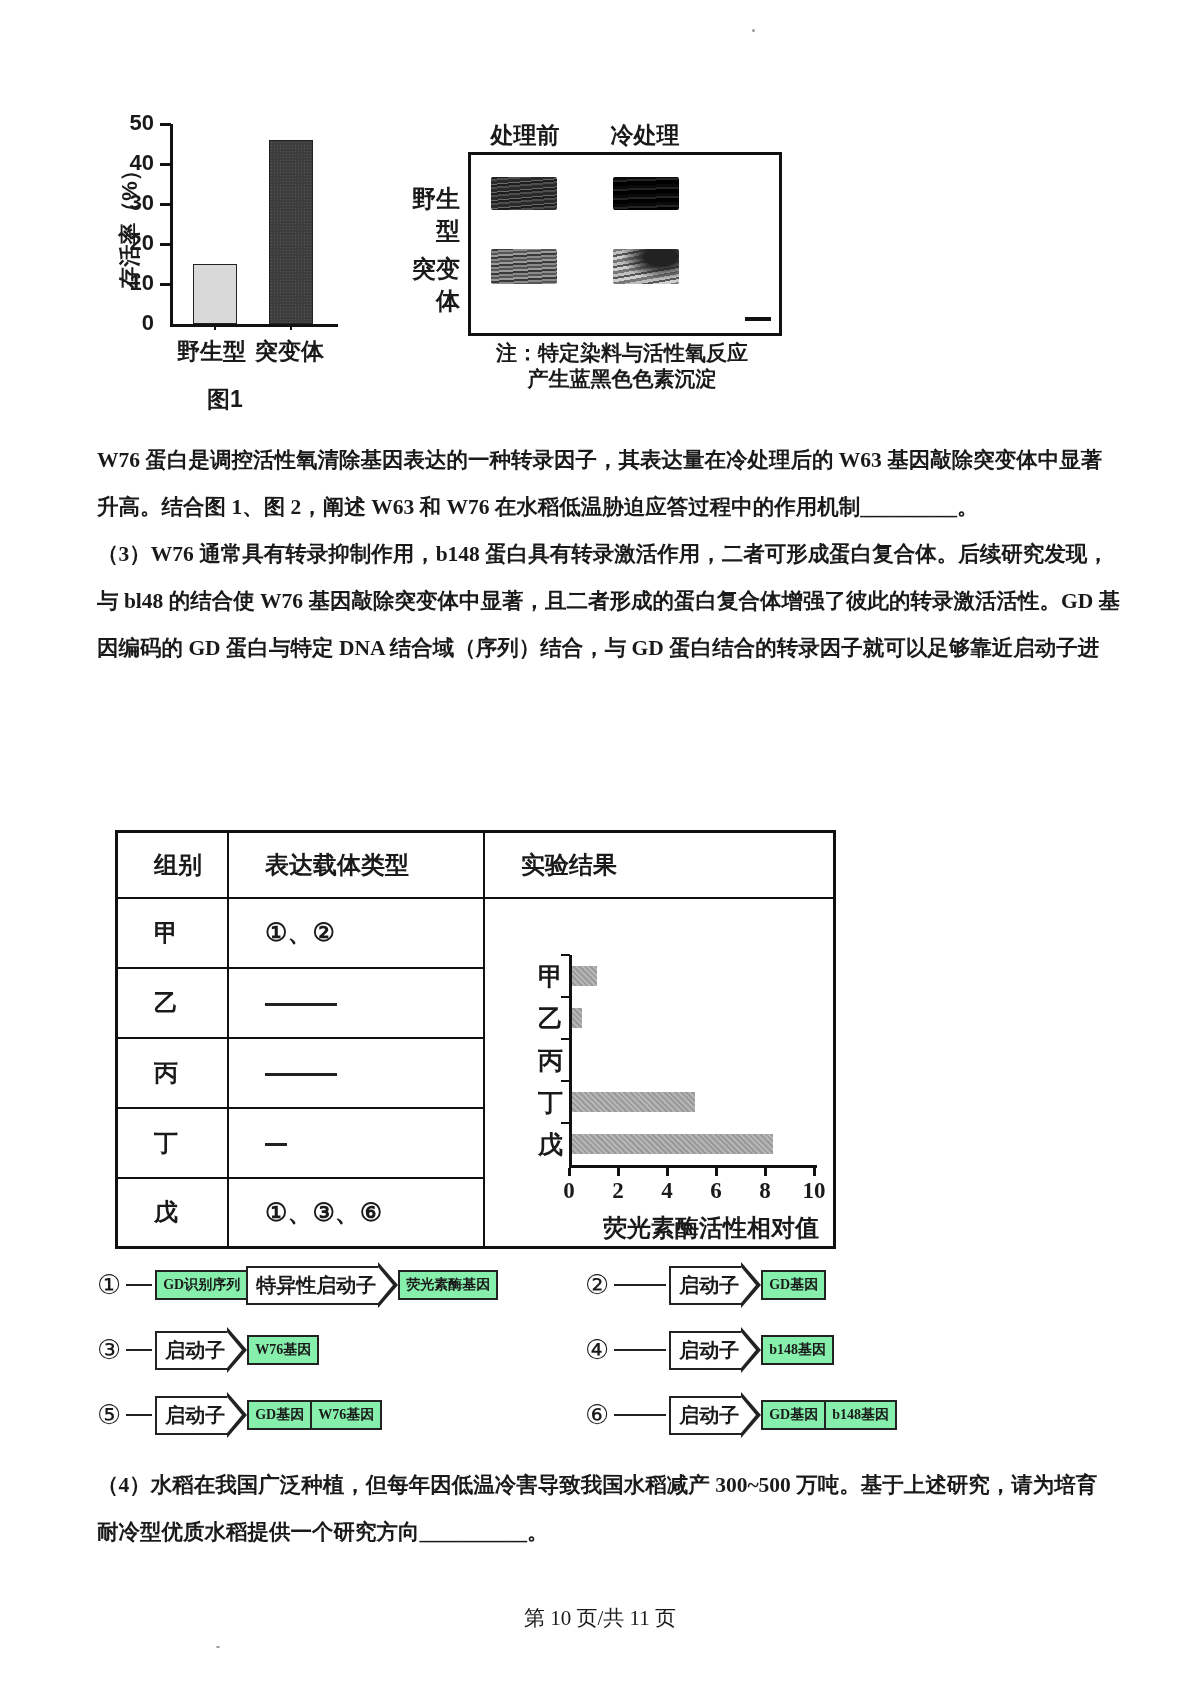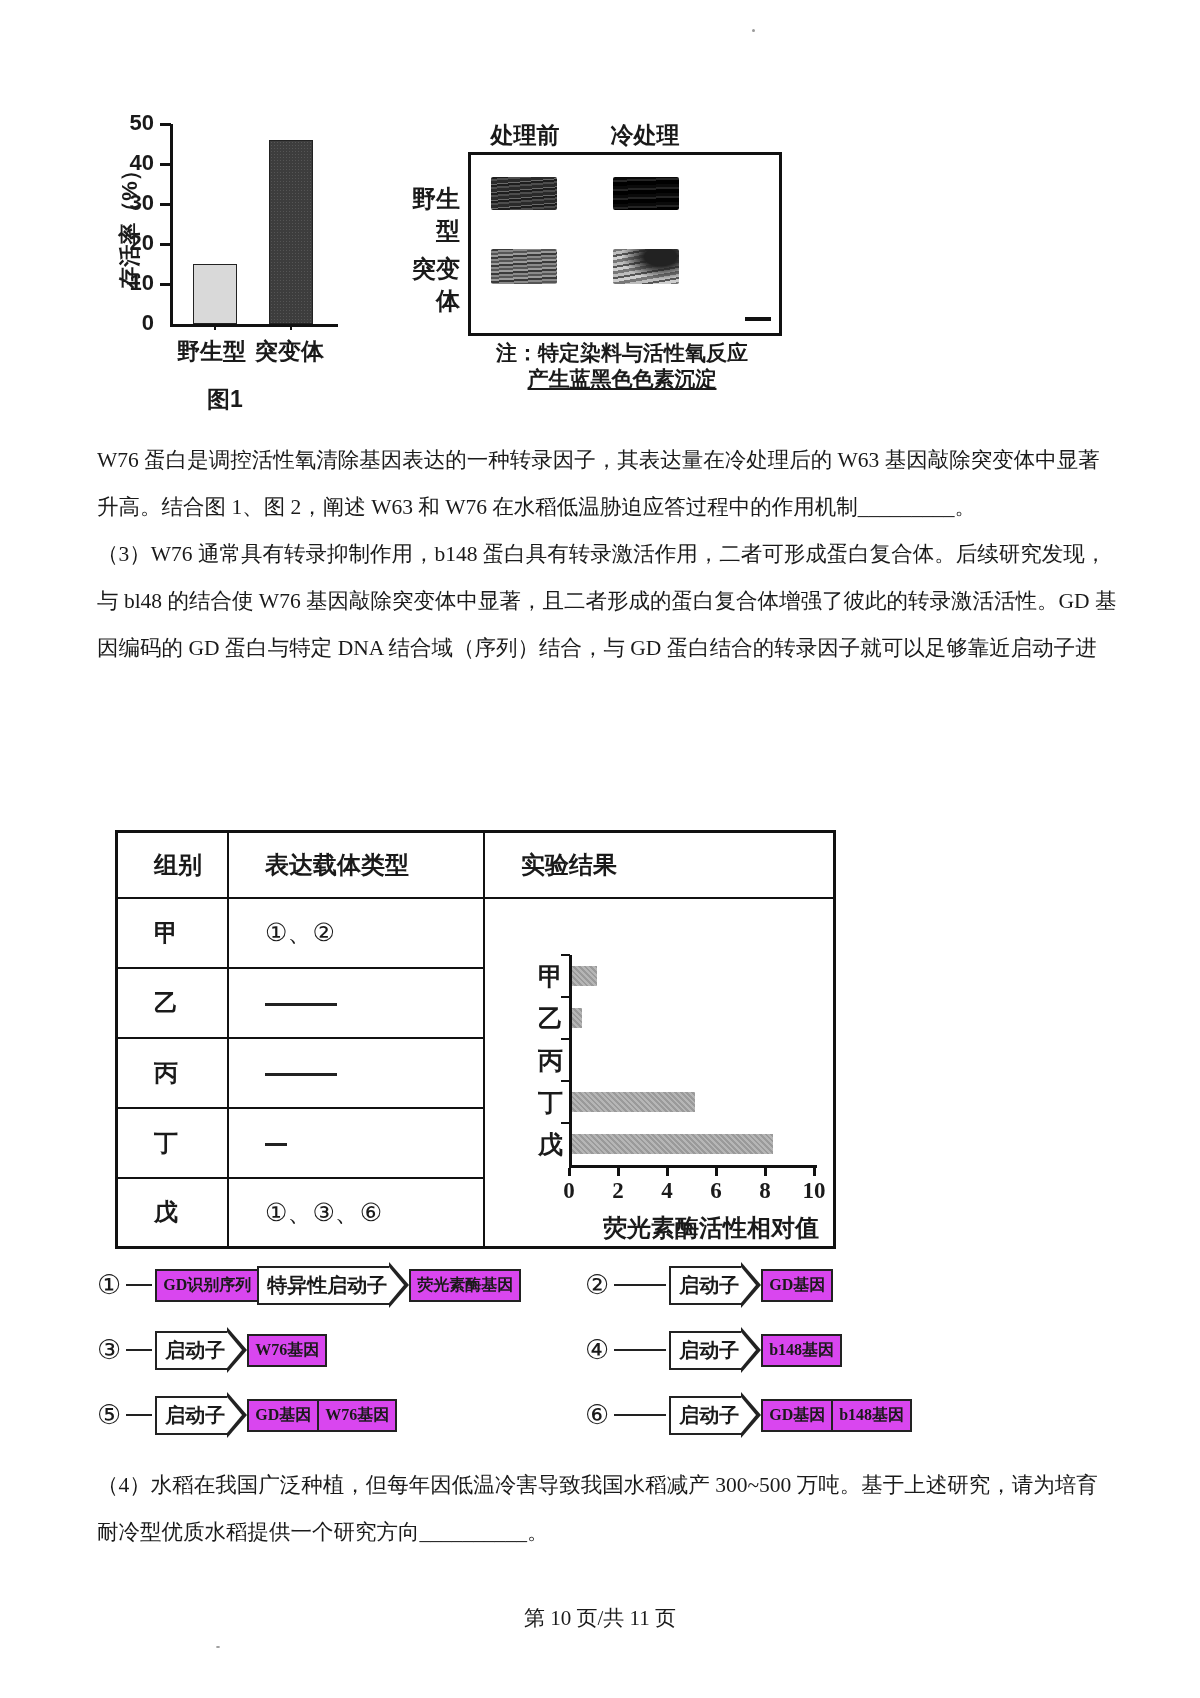--- a/index.html
+++ b/index.html
@@ -35,37 +35,37 @@
     background:repeating-linear-gradient(176deg,#3a3a3a 0 2px,#8a8a8a 2px 4px,#555 4px 6px,#9a9a9a 6px 8px);}
   .gel-mut-cold{left:142px;top:94px;width:66px;height:35px;
     background:radial-gradient(ellipse at 72% 22%,#222 0 24%,transparent 58%),
                repeating-linear-gradient(170deg,#777 0 3px,#bdbdbd 3px 6px,#565656 6px 8px,#cfcfcf 8px 11px);}
   .f2-scalebar{position:absolute;right:8px;bottom:12px;width:26px;height:4px;background:#111;}
   .f2-rl{position:absolute;left:0;width:70px;text-align:right;font-size:24px;}
   .f2-note{position:absolute;left:80px;width:304px;text-align:center;font-size:21px;line-height:26px;}
   .f2-caption{position:absolute;top:272px;left:20px;width:300px;text-align:center;font-size:23px;}
 
   
-  .para{position:absolute;left:97px;width:1008px;font-size:21.5px;}
+  .para{position:absolute;left:97px;width:1008px;font-size:21.5px;font-weight:bold;}
   .para .pline{height:47px;line-height:47px;white-space:nowrap;}
   #para1{top:437px;}
   #para2{top:1462px;}
 
   
   #tablewrap{position:absolute;left:115px;top:830px;}
   table.exp{border-collapse:collapse;border:3px solid #111;}
   table.exp th,table.exp td{border:2.5px solid #111;padding:0 0 0 36px;text-align:left;vertical-align:middle;}
   th.col-group,td.cell-group{width:73px;}
   th.col-vector,td.cell-vector{width:218px;}
   th.col-result,td.chart-cell{width:312px;}
   table.exp tr{height:70px;}
   table.exp tr.hrow{height:66px;}
   th{font-family:"Liberation Sans", sans-serif;font-weight:bold;font-size:24px;}
   td.cell-group{font-family:"Liberation Sans", sans-serif;font-weight:bold;font-size:24px;}
-  td.cell-vector{font-size:25px;}
+  td.cell-vector{font-size:25px;font-weight:bold;}
   .bl{display:inline-block;height:3px;background:#222;vertical-align:middle;}
   .bl.long{width:72px;}
   .bl.short{width:22px;}
   td.chart-cell{position:relative;padding:0;}
 
   
   .rc{position:absolute;left:46px;top:56px;display:flex;flex-direction:column;}
   .rc-top{display:flex;}
   .rc-cats{width:38px;display:flex;flex-direction:column;}
   .rc-cat{height:42px;line-height:42px;text-align:right;padding-right:6px;
@@ -81,21 +81,21 @@
              font-family:"Liberation Sans", sans-serif;font-weight:bold;font-size:24px;margin-top:2px;}
 
   
   #constructs{position:absolute;left:97px;top:1262px;width:1008px;}
   .c-row{position:relative;height:46px;margin-bottom:19px;display:flex;align-items:center;}
   .c-group{display:flex;align-items:center;}
   .c-group.right{position:absolute;left:488px;top:0;height:100%;}
   .cnum{font-size:27px;margin-right:2px;}
   .conn{width:26px;height:2px;background:#222;margin:0 3px;}
   .conn.long{width:52px;}
-  .pbox{border:2px solid #222;padding:4px 6px;font-size:16px;font-weight:600;background:#d946ef;white-space:nowrap;}
+  .pbox{border:2px solid #222;padding:4px 6px;font-size:14px;font-weight:600;background:#86efac;white-space:nowrap;}
   .pbox + .pbox{margin-left:-2px;}
   .pbox + .parrow{margin-left:-2px;}
   .parrow{position:relative;border:2px solid #222;border-right:none;padding:4px 2px 4px 8px;
           margin-right:20px;font-size:20px;font-weight:600;background:#fff;white-space:nowrap;}
   .parrow::before{content:"";position:absolute;left:100%;top:50%;transform:translateY(-50%);
                   width:0;height:0;border-left:20px solid #222;border-top:23px solid transparent;border-bottom:23px solid transparent;}
   .parrow::after{content:"";position:absolute;left:100%;top:50%;transform:translateY(-50%);
                  width:0;height:0;border-left:15px solid #fff;border-top:18px solid transparent;border-bottom:18px solid transparent;}
 
   
@@ -144,21 +144,21 @@
 
     <div class="f2-box">
       <div class="gel gel-wt-before"></div>
       <div class="gel gel-wt-cold"></div>
       <div class="gel gel-mut-before"></div>
       <div class="gel gel-mut-cold"></div>
       <div class="f2-scalebar"></div>
     </div>
 
     <div class="f2-note hei" style="top:228px;">注：特定染料与活性氧反应</div>
-    <div class="f2-note hei" style="top:254px;text-decoration:underline;">产生蓝黑色色素沉淀</div>
+    <div class="f2-note hei" style="top:254px;">产生蓝黑色色素沉淀</div>
   </div>
 
   <div id="para1" class="para">
     <div class="pline">W76 蛋白是调控活性氧清除基因表达的一种转录因子，其表达量在冷处理后的 W63 基因敲除突变体中显著</div>
     <div class="pline">升高。结合图 1、图 2，阐述 W63 和 W76 在水稻低温胁迫应答过程中的作用机制_________。</div>
     <div class="pline">（3）W76 通常具有转录抑制作用，b148 蛋白具有转录激活作用，二者可形成蛋白复合体。后续研究发现，</div>
     <div class="pline">与 bl48 的结合使 W76 基因敲除突变体中显著，且二者形成的蛋白复合体增强了彼此的转录激活活性。GD 基</div>
     <div class="pline">因编码的 GD 蛋白与特定 DNA 结合域（序列）结合，与 GD 蛋白结合的转录因子就可以足够靠近启动子进</div>
   </div>
 

